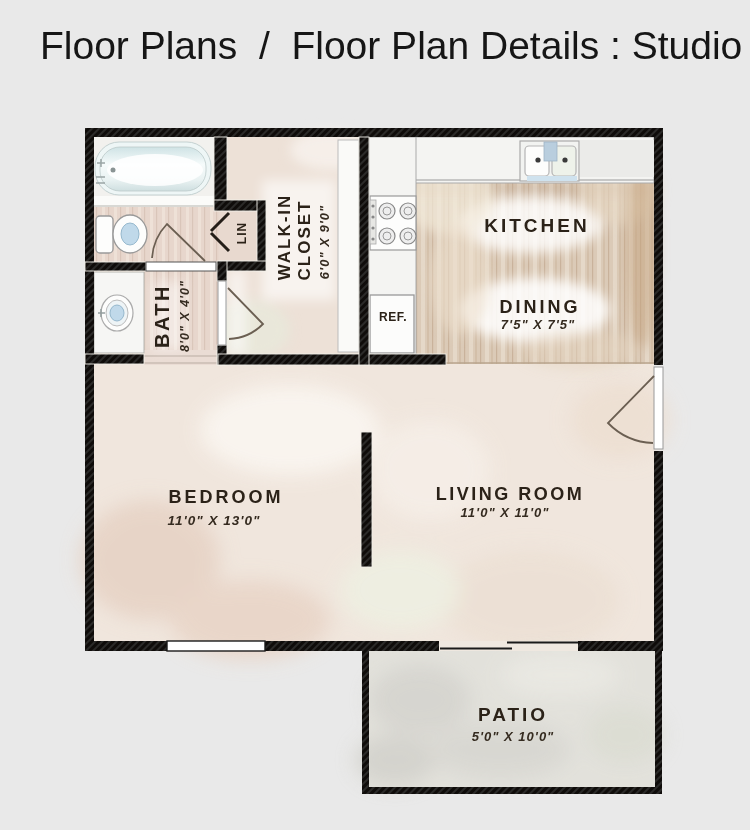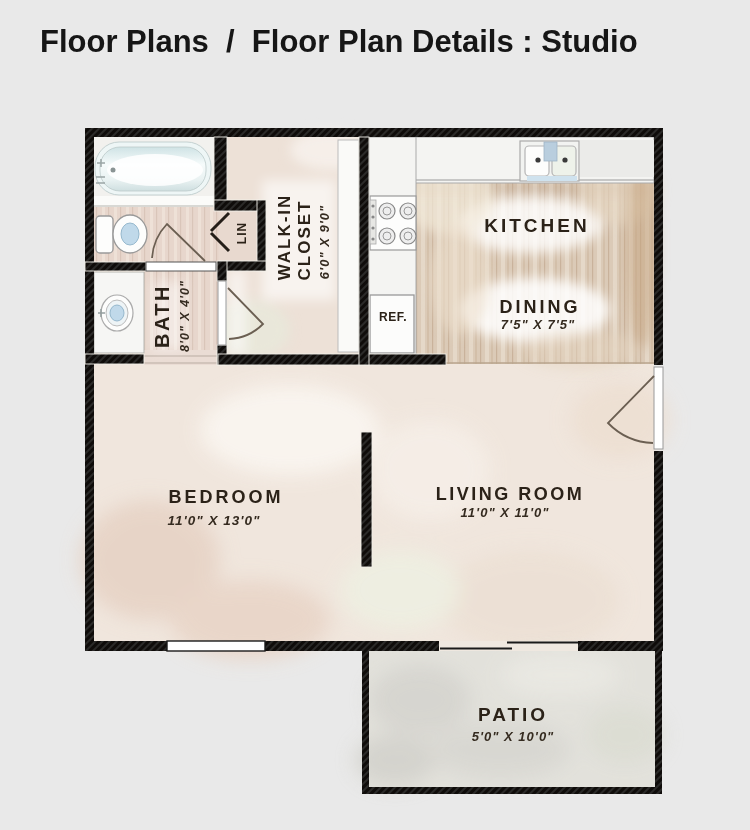--- a/index.html
+++ b/index.html
@@ -1,16 +1,16 @@
 <!DOCTYPE html>
 <html><head><meta charset="utf-8">
 <style>
 html,body{margin:0;padding:0}
 body{width:750px;height:830px;background:#e9e9e9;font-family:"Liberation Sans",sans-serif;position:relative;overflow:hidden}
-.title{position:absolute;left:40px;top:24px;font-size:31px;font-weight:bold;color:#161616;white-space:pre}
+.title{position:absolute;left:40px;top:24px;font-size:39px;font-weight:normal;color:#161616;white-space:pre}
 svg{position:absolute;left:0;top:0}
 .lbl{font-family:"Liberation Sans",sans-serif;font-weight:bold;fill:#2b2218}
 .dim{font-family:"Liberation Sans",sans-serif;font-weight:bold;font-style:italic;fill:#352b20}
 </style></head>
 <body>
 
 <div class="title">Floor Plans  /  Floor Plan Details : Studio</div>
 
 <svg width="750" height="830" viewBox="0 0 750 830">
 <defs>

